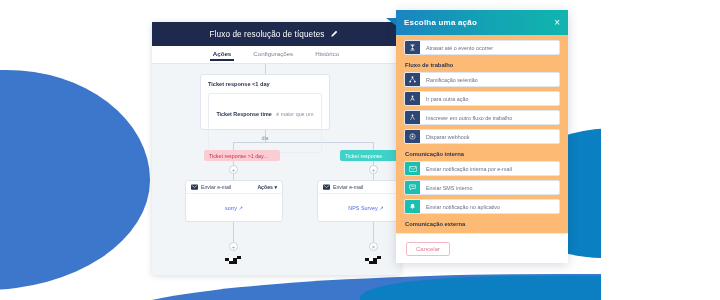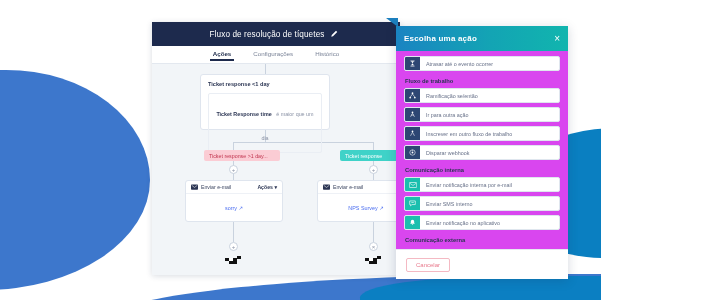--- a/index.html
+++ b/index.html
@@ -120,22 +120,22 @@
   .mail-head .mh-actions { margin-left:auto; font-size:5.2px; color:#2b3553; font-weight:bold; }
   .mail-body { display:flex; align-items:center; justify-content:center; height:28px; }
   .mail-link { font-size:5.4px; color:#4a6df0; white-space:nowrap; }
 
   
   .flag { position:absolute; width:18px; height:9px; }
 
   
   .panel {
     position:absolute; z-index:3;
-    left:396px; top:26px; width:172px; height:253px;
-    background:#d946ef;
+    left:396px; top:10px; width:172px; height:253px;
+    background:#fdba74;
     box-shadow:0 2px 10px rgba(20,40,70,.18);
     display:flex; flex-direction:column; overflow:hidden;
   }
   .panel-tail {
     position:absolute; z-index:3; left:386px; top:18px;
     width:0; height:0;
     border-left:12px solid transparent;
     border-top:9px solid #1c7fbe;
   }
   .panel-head {

